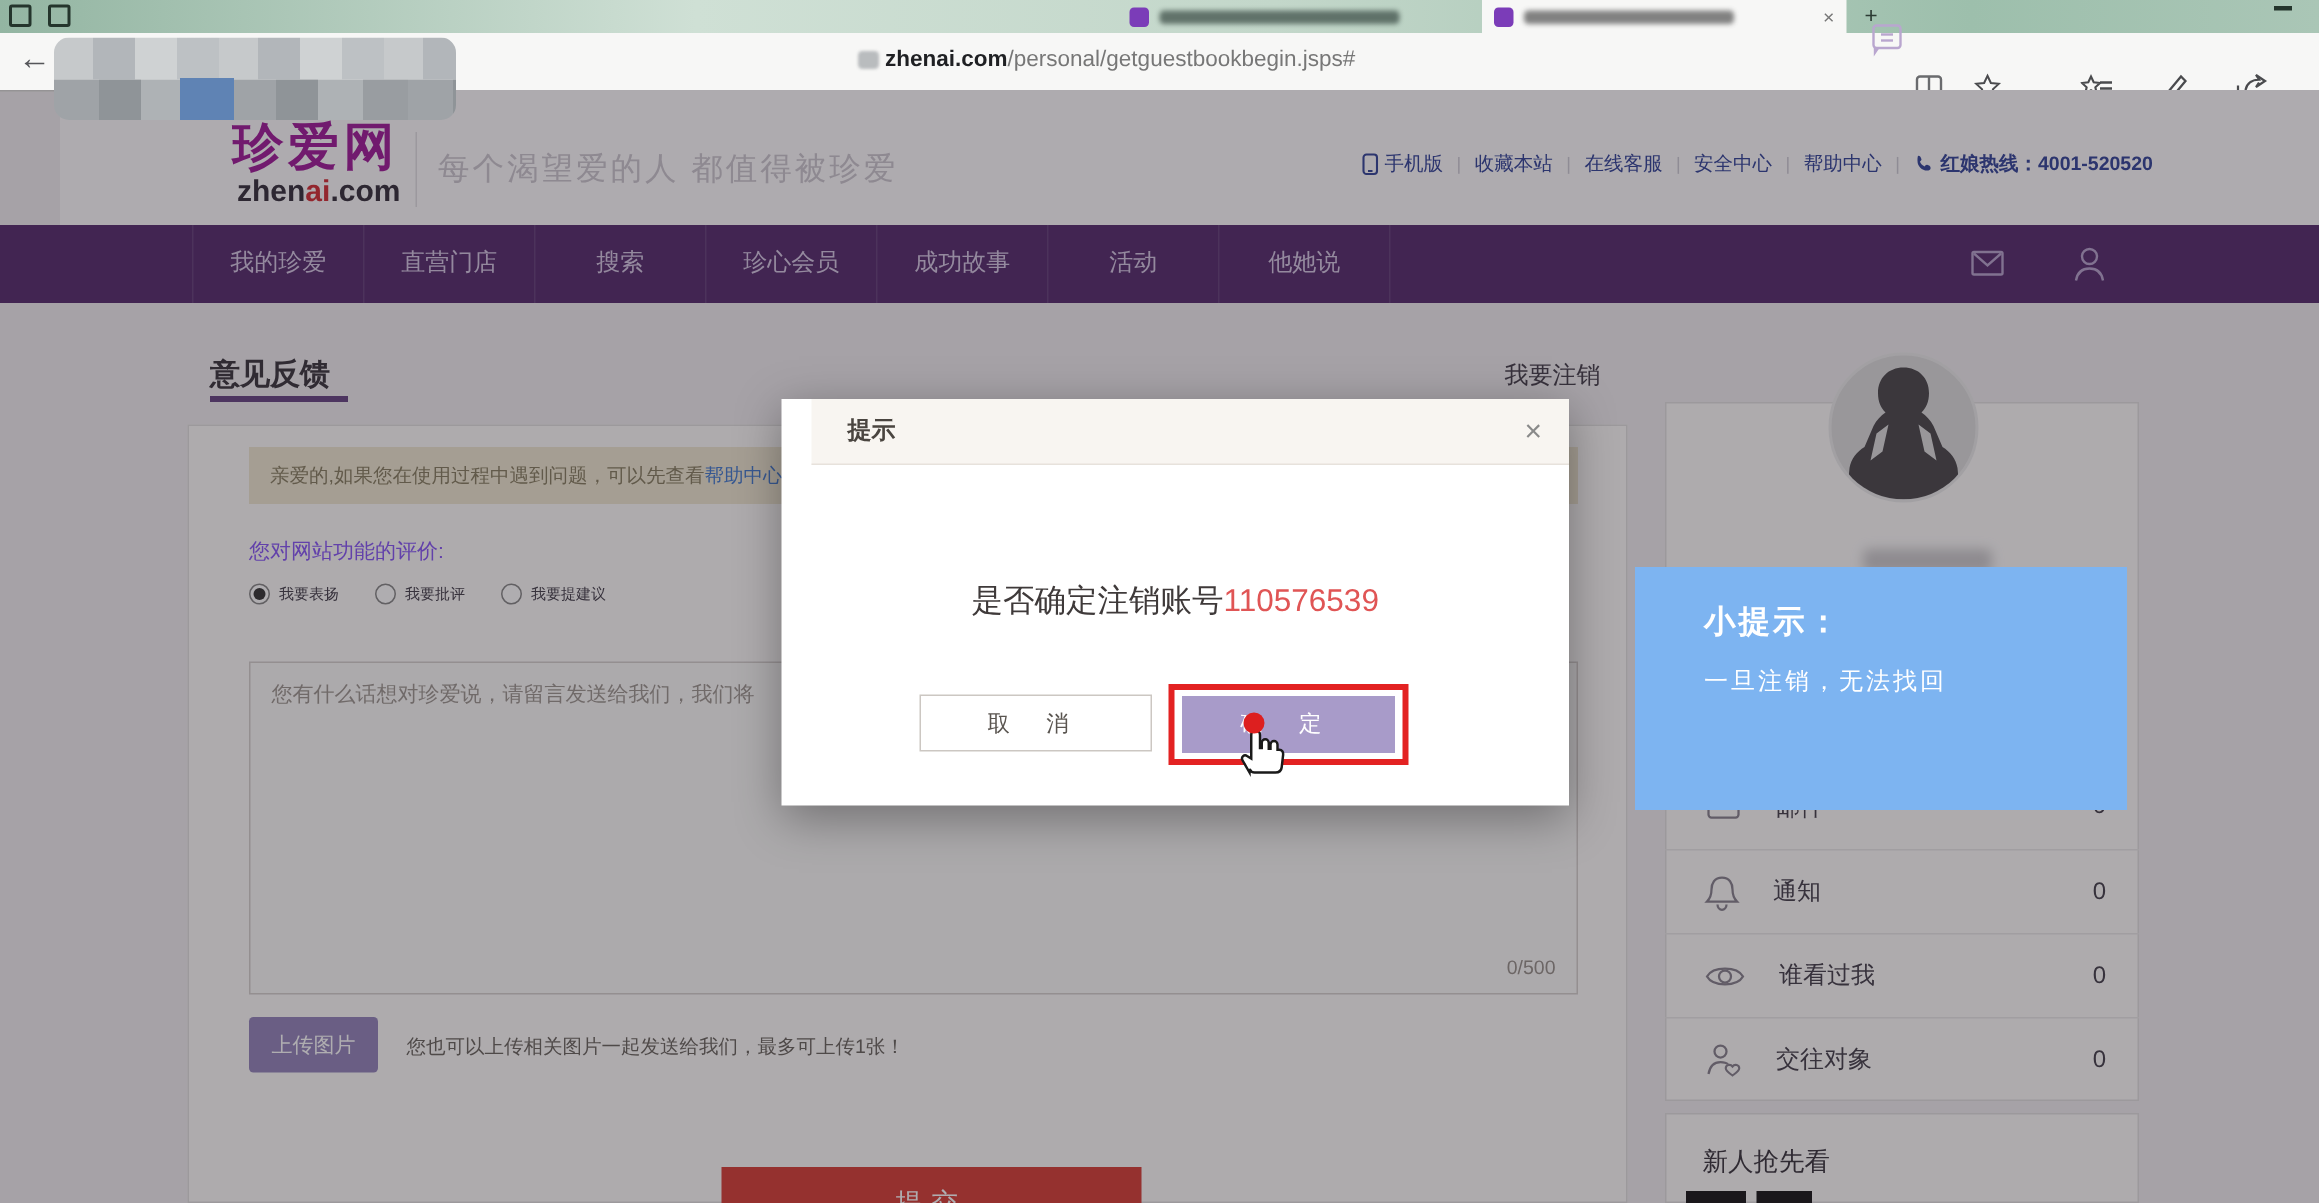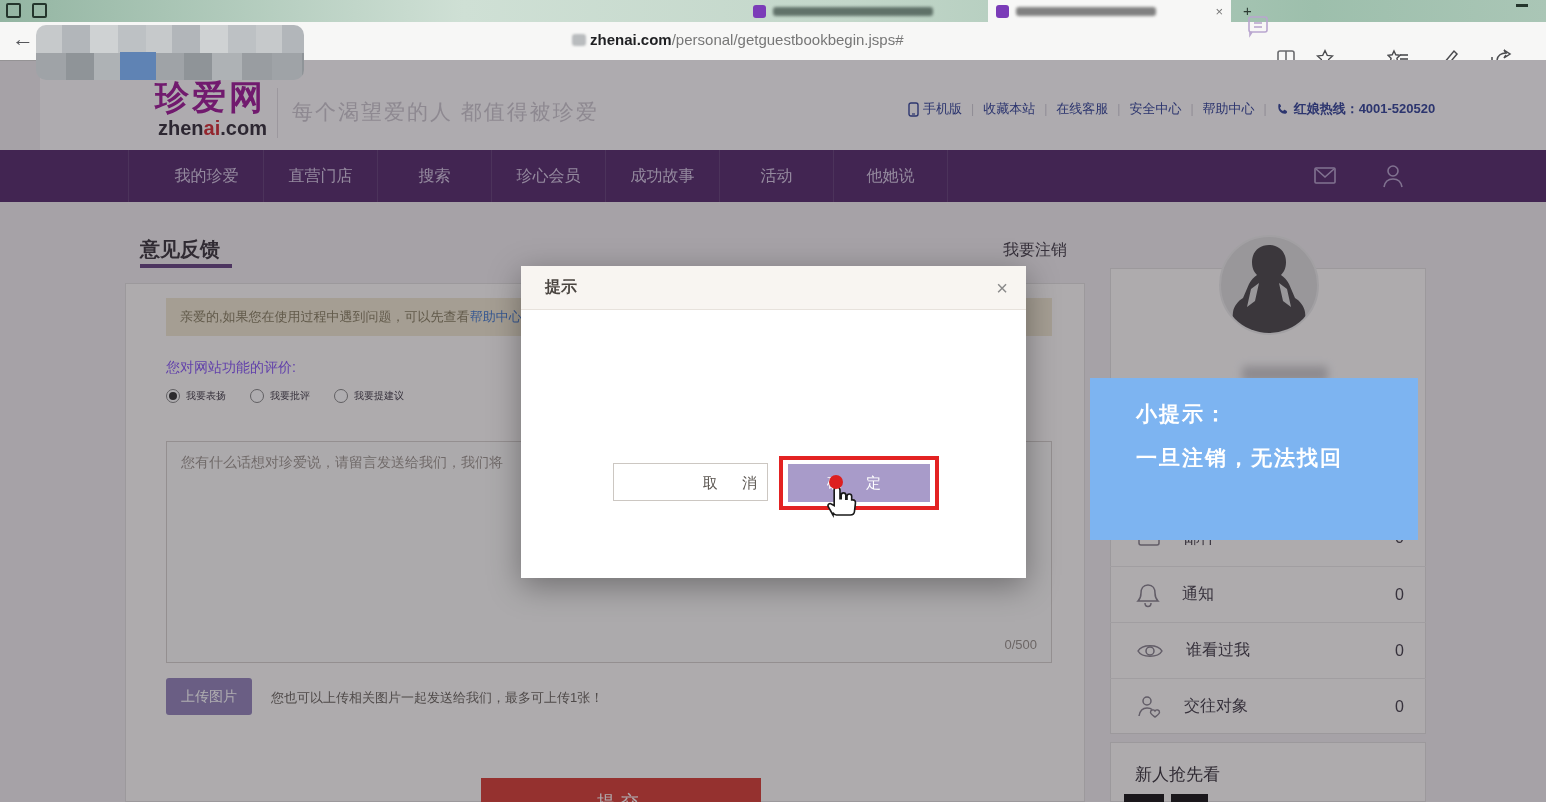--- a/index.html
+++ b/index.html
@@ -27,21 +27,21 @@
   .logo-cn{font-size:34px;font-weight:bold;color:#a2219b;letter-spacing:3px;}
   .logo-domain{font-size:20px;font-weight:bold;color:#3b3540;}
   .logo-domain .red{color:#d5323a;}
   .tagline{font-size:21px;color:#cdc8d0;letter-spacing:2px;}
   .hlink{font-size:13px;color:#39499c;white-space:nowrap;}
   .hsep{color:#cfcdd6;font-size:12px;padding:0 9px;}
   
   .nav{left:0;top:150px;width:1546px;height:52px;background:#5a3171;}
   .navitem{width:113px;height:52px;line-height:52px;text-align:center;font-size:16px;color:#d6c9e4;
            border-right:1px solid rgba(255,255,255,.10);}
-  .navitem:first-child{border-left:1px solid rgba(255,255,255,.10);padding-left:21px;}
+  .navitem:first-child{border-left:1px solid rgba(255,255,255,.10);}
   
   .pagetitle{font-size:20px;font-weight:bold;color:#3f3a42;}
   .titleline{background:#6b4a86;height:4px;}
   .card{background:#fdfcfb;border:1px solid #e3e1e1;box-sizing:border-box;}
   .banner{background:#f0e9d4;font-size:13px;color:#8b8266;line-height:38px;padding-left:14px;box-sizing:border-box;}
   .blink{color:#4a7fd1;}
   .formlabel{font-size:14px;color:#8b5cf6;}
   .radio{display:flex;align-items:center;gap:6px;font-size:10px;color:#4a4550;}
   .rb{width:14px;height:14px;border-radius:50%;border:1px solid #8a8a8a;background:#fff;position:relative;box-sizing:border-box;}
   .rb.checked::after{content:"";position:absolute;left:2px;top:2px;width:8px;height:8px;border-radius:50%;background:#3a3a3a;}
@@ -52,35 +52,35 @@
   .hint{font-size:13px;color:#6e6963;}
   .submitbtn{background:#d8433c;color:#fff;font-size:18px;text-align:center;letter-spacing:6px;}
   
   .menurow{height:56px;display:flex;align-items:center;border-top:1px solid #eae8e8;box-sizing:border-box;}
   .menurow .lbl{font-size:16px;color:#4a4550;margin-left:22px;}
   .menurow .cnt{font-size:16px;color:#4a4550;margin-left:auto;margin-right:22px;}
   .sideicon{margin-left:26px;flex:0 0 auto;}
   .newtitle{font-size:17px;font-weight:normal;color:#3f3a42;}
   
   .overlay{left:0;top:60px;width:1546px;height:742px;background:rgba(20,14,24,.34);z-index:40;}
-  .modal{left:521px;top:266px;width:505px;height:312px;background:#fff;z-index:50;
-         box-shadow:0 8px 30px rgba(0,0,0,.35);}
+  .modal{left:521px;top:266px;width:505px;height:271px;background:#fff;z-index:50;
+         box-shadow:0 8px 30px rgba(0,0,0,.35);padding-left:20px;}
   .mhead{height:43px;background:#f8f5f1;border-bottom:1px solid #e7e2dc;display:flex;align-items:center;}
   .mtitle{font-size:16px;font-weight:bold;color:#4a4540;margin-left:24px;}
   .mclose{margin-left:auto;margin-right:18px;font-size:20px;color:#8a8a8a;line-height:1;}
   .mmsg{font-size:21px;color:#3f3a3a;text-align:center;}
   .macct{color:#e05555;}
   .btn-cancel{background:#fff;border:1px solid #ccc7c2;color:#5a5550;font-size:15px;
-              text-align:right;line-height:38px;letter-spacing:10px;box-sizing:border-box;}
+              text-align:center;line-height:38px;letter-spacing:10px;box-sizing:border-box;}
   .btn-confirm{background:#a89bc9;color:#fff;font-size:15px;text-align:center;line-height:38px;letter-spacing:10px;}
   .annotation{border:4px solid #e32222;z-index:52;pointer-events:none;}
   .reddot{width:14px;height:14px;border-radius:50%;background:#dd1f1f;z-index:54;}
   .tipbox{left:1090px;top:378px;width:328px;height:162px;background:#7db4f1;z-index:55;color:#fff;}
   .tiptitle{font-size:21px;font-weight:bold;letter-spacing:2px;}
-  .tipline{font-size:21px;font-weight:bold;letter-spacing:2px;}
+  .tipline{font-size:16px;font-weight:normal;letter-spacing:2px;}
   .namesmudge{background:#b4b2b6;filter:blur(4px);opacity:.65;border-radius:4px;}
   .thumb{background:#1d1c1e;}
 </style>
 </head>
 <body>
 
 <div id="screen">
 
   <div class="abs tabstrip">
     <div class="abs winicon" style="left:6px;top:3px;"></div>
@@ -280,20 +280,23 @@
     <div class="abs thumb" style="left:60px;top:51px;width:37px;height:9px;"></div>
   </div>
 
   <div class="abs overlay"></div>
 
   <div class="abs modal">
     <div class="mhead">
       <span class="mtitle">提示</span>
       <span class="mclose">×</span>
     </div>
+    <div class="abs mmsg" style="left:0;top:120px;width:100%;">
+      <span>是否确定注销账号</span><span class="macct">110576539</span>
+    </div>
     <div class="abs btn-cancel" style="left:92px;top:197px;width:155px;height:38px;">取 消</div>
     <div class="abs btn-confirm" style="left:267px;top:198px;width:142px;height:38px;">确 定</div>
     <div class="abs annotation" style="left:258px;top:190px;width:152px;height:46px;"></div>
     <div class="abs reddot" style="left:308px;top:209px;"></div>
     <svg class="abs" style="left:300px;top:214px;z-index:53;" width="38" height="42" viewBox="0 0 32 36">
       <path d="M10 30l-4-7c-1-1.8 1-3.6 2.6-2.4L11 22V8.5C11 7 12 6 13.4 6S16 7 16 8.5V16h1v-3c0-1.1.9-2 2-2s2 .9 2 2v3.5h1V14c0-1.1.9-2 2-2s2 .9 2 2v3h1c1.6 0 2.4 1.2 2.2 3l-.8 7c-.2 2-1.6 3-3.6 3H13c-1.3 0-2.4-.7-3-2z" fill="#fff" stroke="#1a1a1a" stroke-width="1.4"></path>
     </svg>
   </div>
 
   <div class="abs tipbox">

